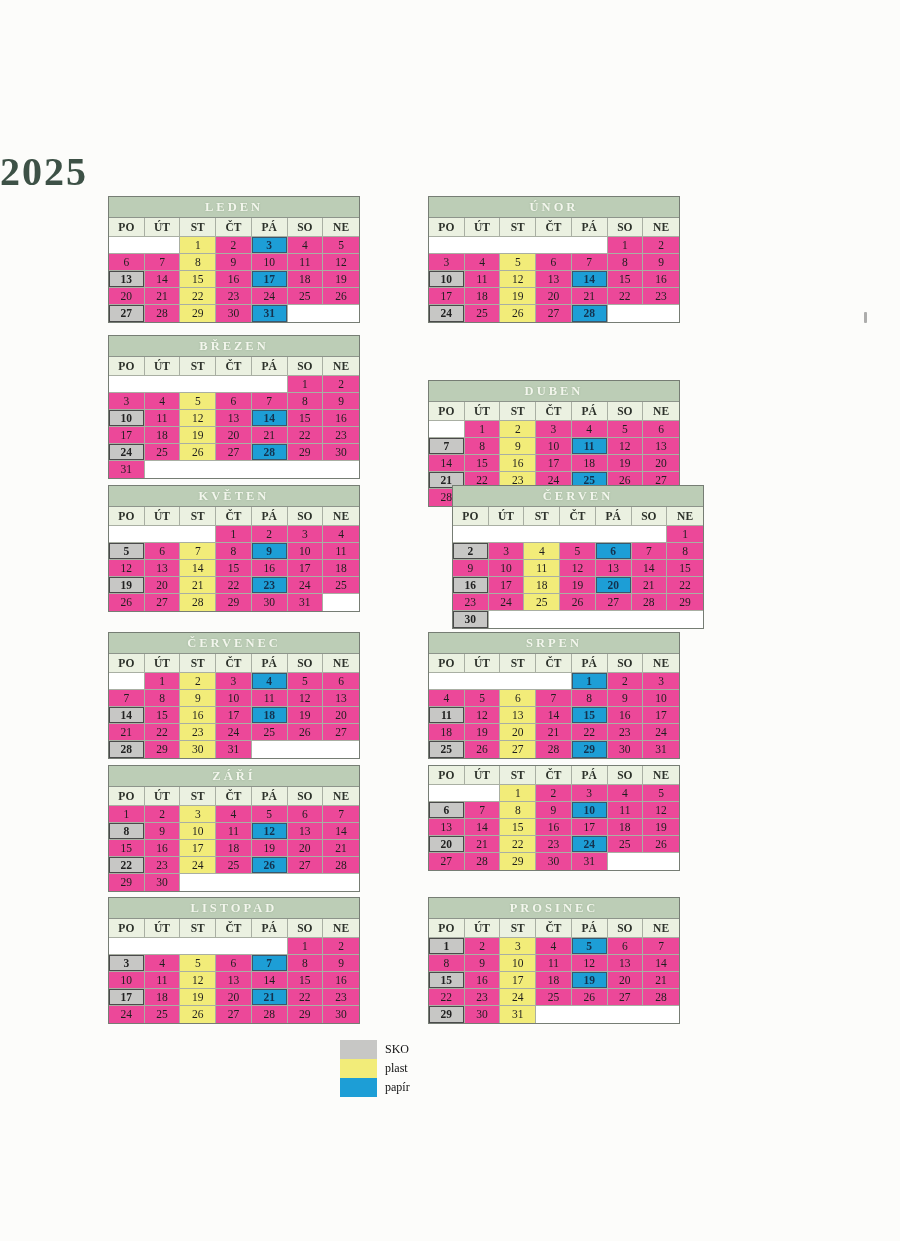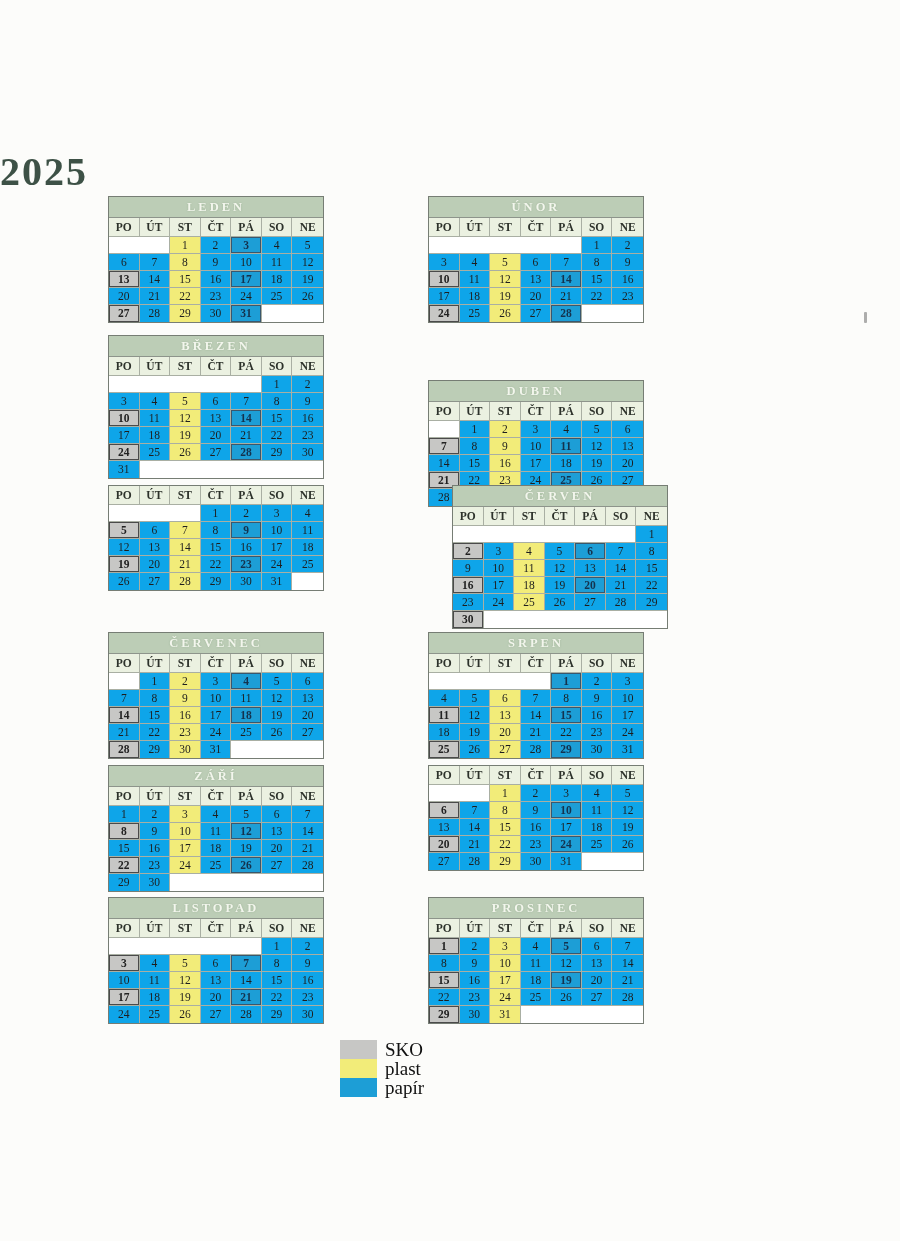--- a/index.html
+++ b/index.html
@@ -8,22 +8,22 @@
     background:#fcfcfa;
     font-family:"Liberation Serif","DejaVu Serif",serif;
     overflow:hidden;
   }
   .page-title{
     position:absolute;top:148px;left:0;width:808px;
     text-align:left;font-size:40px;font-weight:bold;
     color:var(--title-color);letter-spacing:2px;
   }
   .month{
-    position:absolute;width:216px;box-sizing:border-box;
-    border:1px solid #767d74;background:#0ea5e9;
+    position:absolute;width:252px;box-sizing:border-box;
+    border:1px solid #767d74;background:#ec4899;
   }
   .mtitle{
     height:20px;line-height:20px;background:var(--bar-color);
     border-bottom:1px solid #8d948b;
     color:#f3f6ed;font-weight:bold;font-size:12.5px;letter-spacing:3px;
     text-align:center;text-shadow:0 0 2px #9db497;
   }
   .mrow{display:flex;}
   .hcell,.dcell{
     box-sizing:border-box;width:14.2857%;text-align:center;
@@ -43,21 +43,21 @@
     box-shadow:inset 0 0 0 1px #39576d;
   }
   .c-sko{
     background:var(--sko);font-weight:bold;color:#222;
     box-shadow:inset 0 0 0 1px #4a4a4a;
   }
   .merged{background:#fff;}
   .legend{position:absolute;left:340px;top:1040px;}
   .legend-row{display:flex;align-items:center;height:19px;}
   .swatch{width:37px;height:19px;flex:0 0 37px;}
-  .legend-label{margin-left:8px;font-size:19px;color:#111;line-height:19px;}
+  .legend-label{margin-left:8px;font-size:12px;color:#111;line-height:19px;}
   .artifact{
     position:absolute;left:864px;top:312px;width:3px;height:11px;
     background:#6b6b6b;opacity:.55;border-radius:1px;
   }
 </style>
 </head>
 <body>
 
 <div class="page-title">2025</div>
 
@@ -274,20 +274,21 @@
         <div class="dcell">27</div>
       </div>
       <div class="mrow">
         <div class="dcell">28</div>
         <div class="dcell">29</div>
         <div class="dcell c-plast">30</div>
         <div class="dcell merged" style="width: 57.1429%;"></div>
       </div>
     </div>
     <div class="month" style="left: 108px; top: 485px;">
+      <div class="mtitle">KVĚTEN</div>
       <div class="mrow mhead">
         <div class="hcell">PO</div>
         <div class="hcell">ÚT</div>
         <div class="hcell">ST</div>
         <div class="hcell">ČT</div>
         <div class="hcell">PÁ</div>
         <div class="hcell">SO</div>
         <div class="hcell">NE</div>
       </div>
       <div class="mrow">

